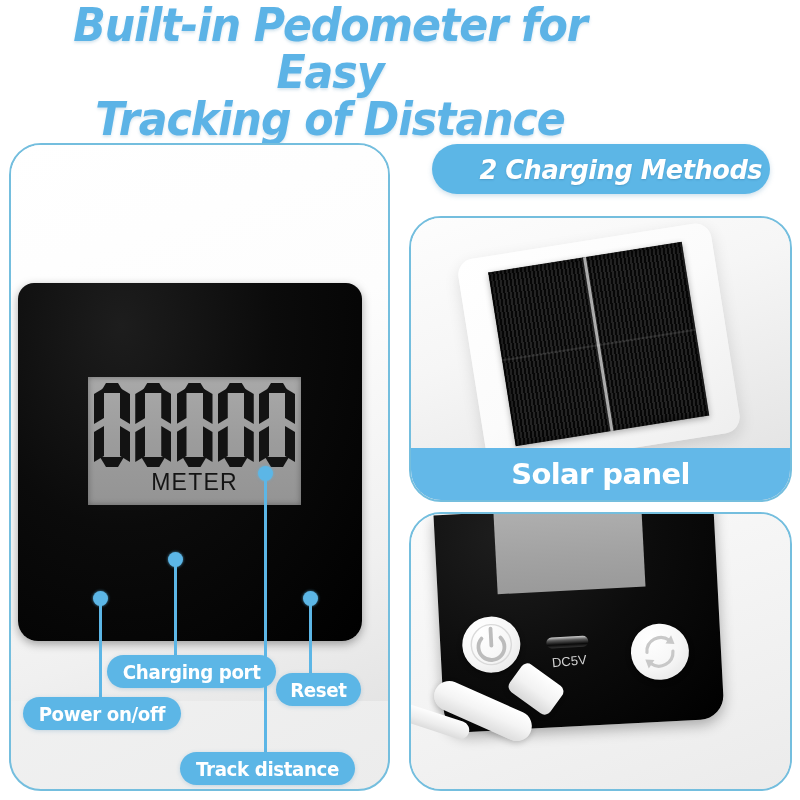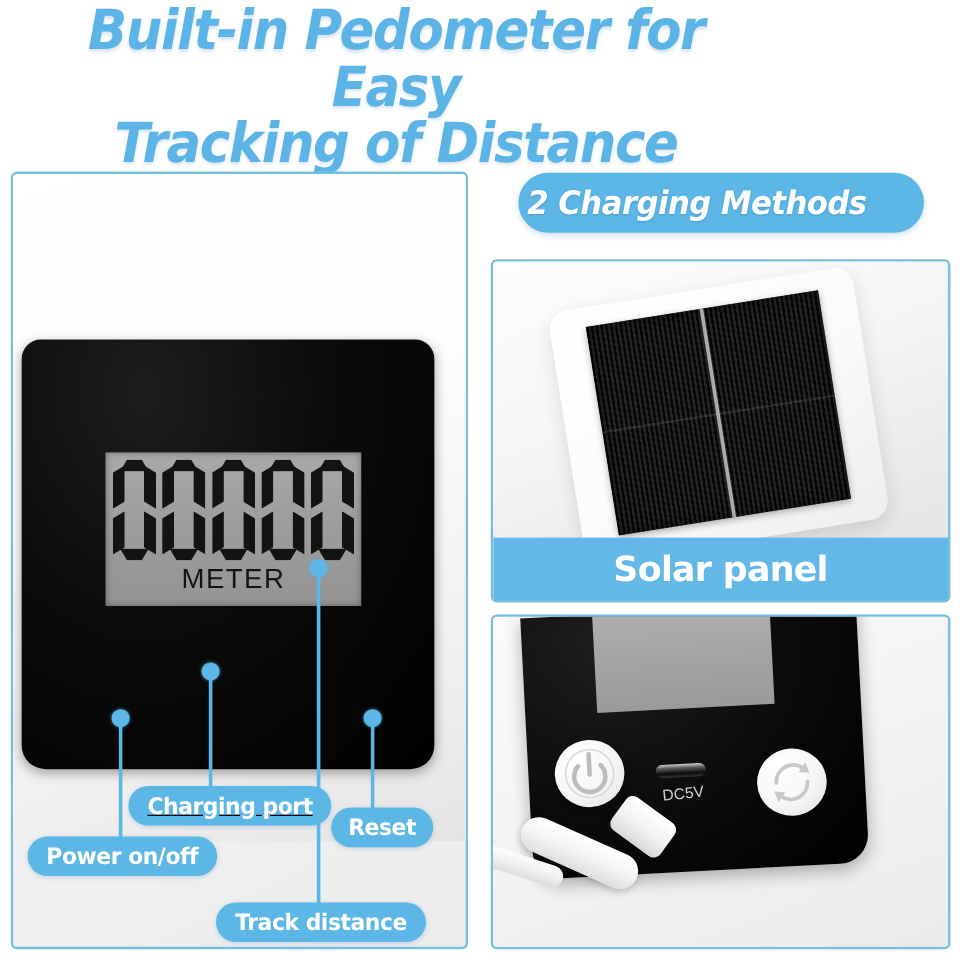--- a/index.html
+++ b/index.html
@@ -32,38 +32,38 @@
     letter-spacing: -1.2px;
     color: #5cb3e6;
     text-shadow: 0 2px 3px rgba(120,170,200,0.30);
     transform: scaleX(0.93);
   }
 
   
   .panel {
     position: absolute;
     border: 2.5px solid #74bede;
-    border-radius: 5px;
+    border-radius: 32px;
     background: linear-gradient(155deg,#fefefe 0%,#f3f4f4 45%,#ececec 100%);
     overflow: hidden;
     box-sizing: border-box;
   }
   #panel-main  { left: 9px;   top: 143px; width: 381px; height: 648px; }
   #panel-solar { left: 409px; top: 216px; width: 383px; height: 286px; }
   #panel-typec { left: 409px; top: 512px; width: 383px; height: 279px; }
 
   
   .header-pill {
     position: absolute;
     left: 432px; top: 144px;
     width: 338px; height: 50px;
     background: #5cb6e6;
     border-radius: 26px;
     box-shadow: 0 2px 5px rgba(90,150,190,.30);
-    display: flex; align-items: center; justify-content: flex-start;
+    display: flex; align-items: center; justify-content: flex-end;
   }
   .header-pill span {
     font-family: "DejaVu Sans", sans-serif;
     font-weight: 700; font-style: italic;
     font-size: 27px; color: #ffffff;
     letter-spacing: -.5px;
     transform: scaleX(0.95);
     text-shadow: 0 1px 2px rgba(50,110,150,.35);
   }
 
@@ -340,21 +340,21 @@
   </div>
 
   <div class="lead-dot" style="left:93px; top:591px;"></div>
   <div class="lead-line" style="left:99px; top:598px; height:114px;"></div>
   <div class="callout-pill" style="left:23px; top:697px;">
     <span>Power on/off</span>
   </div>
 
   <div class="lead-dot" style="left:168px; top:552px;"></div>
   <div class="lead-line" style="left:174px; top:559px; height:97px;"></div>
-  <div class="callout-pill" style="left:107px; top:655px;text-decoration:underline;">
+  <div class="callout-pill" style="left:107px; top:655px;">
     <span>Charging port</span>
   </div>
 
   <div class="lead-dot" style="left:303px; top:591px;"></div>
   <div class="lead-line" style="left:309px; top:598px; height:77px;"></div>
   <div class="callout-pill" style="left:276px; top:673px;">
     <span>Reset</span>
   </div>
 
   <div class="lead-dot" style="left:258px; top:466px;"></div>

